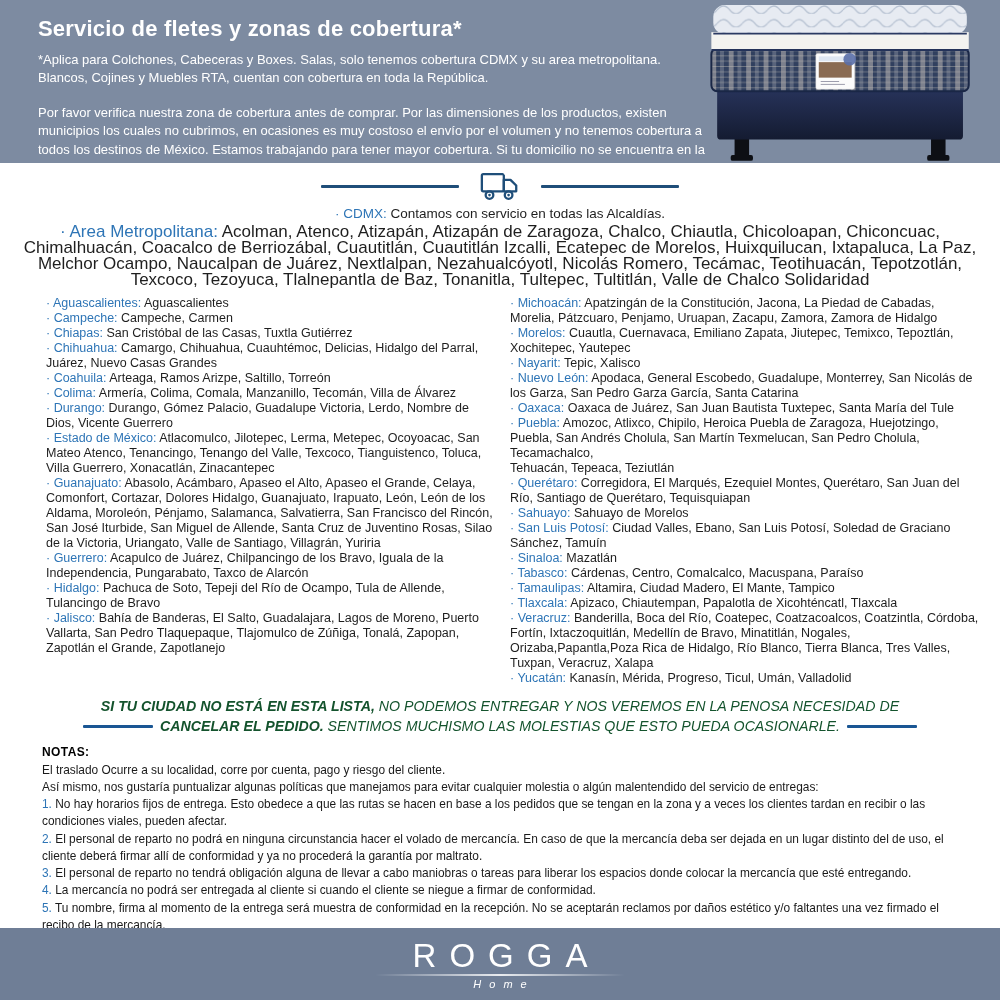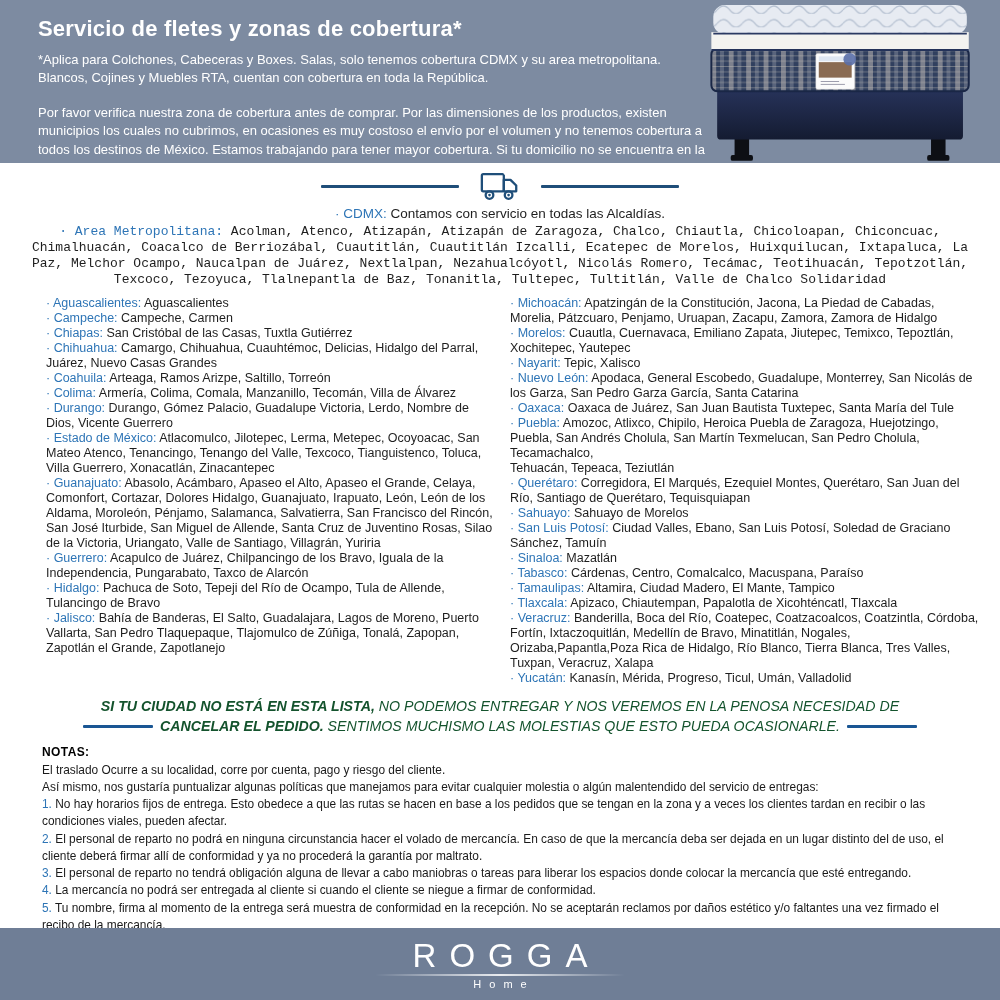--- a/index.html
+++ b/index.html
@@ -15,21 +15,21 @@
   .mattress { position:absolute; right:8px; top:0; }
 
   
   .divider-row { margin-top:7px; display:flex; align-items:center; justify-content:center; gap:20px; }
   .divider-line { width:138px; height:3px; background:#1f4e79; border-radius:1px; }
   .truck { display:block; }
 
   
   .cdmx-line { margin-top:3px; text-align:center; font-size:13.5px; color:#1e1e1e; }
   .accent { color:#2e75b6; }
-  .metro { margin:3px 22px 0; text-align:center; font-size:13px; line-height:16px; color:#1e1e1e;font-family:Liberation Mono, monospace; }
+  .metro { margin:3px 22px 0; text-align:center; font-size:17px; line-height:16px; color:#1e1e1e; }
 
   
   .columns { display:grid; grid-template-columns: 452px 470px; gap:12px; padding:8px 30px 0 46px; }
   .col { font-size:12.5px; line-height:15px; color:#1e1e1e; }
   .state-name { color:#2e75b6; }
   .state-cities { white-space:pre-wrap; }
 
   
   .warning { margin-top:11px; text-align:center; color:#14532d; font-style:italic; font-size:14.2px; line-height:1.38; }
   .warning .w-line { white-space:nowrap; }
@@ -42,21 +42,21 @@
   .notes-heading { font-weight:bold; color:#000000; font-size:12px; letter-spacing:0.4px; }
   .note-num { color:#2e75b6; }
   .notes-footer { font-weight:bold; color:#2e75b6; font-size:12.4px; margin-top:1px; }
 
   
   .footer-bar { position:absolute; left:0; bottom:0; width:1000px; height:72px; background:#6f7e96;
                 display:flex; flex-direction:column; align-items:center; justify-content:center; }
   .brand-name { color:#fff; font-size:33px; font-weight:normal; letter-spacing:13px; padding-left:13px; line-height:1; }
   .brand-divider { width:250px; height:2px; margin-top:2px;
                    background:linear-gradient(to right, rgba(255,255,255,0), rgba(255,255,255,0.85), rgba(255,255,255,0)); }
-  .brand-sub { color:#fff; font-size:11px; letter-spacing:8px; padding-left:8px; margin-top:2px; }
+  .brand-sub { color:#fff; font-size:11px; letter-spacing:8px; padding-left:8px; margin-top:2px;font-style:italic; }
 </style>
 </head>
 <body>
 
 <div class="page">
 
   <div class="header">
     <h1>Servicio de fletes y zonas de cobertura*</h1>
     <div class="subtitle">*Aplica para Colchones, Cabeceras y Boxes. Salas, solo tenemos cobertura CDMX y su area metropolitana.
 Blancos, Cojines y Muebles RTA, cuentan con cobertura en toda la República.</div>

